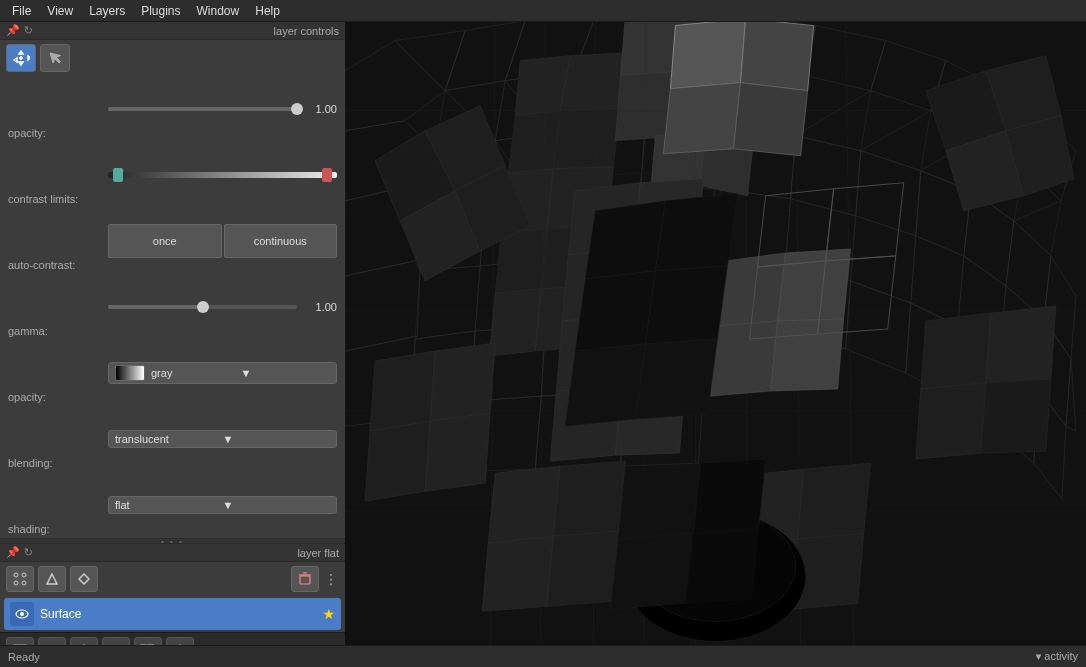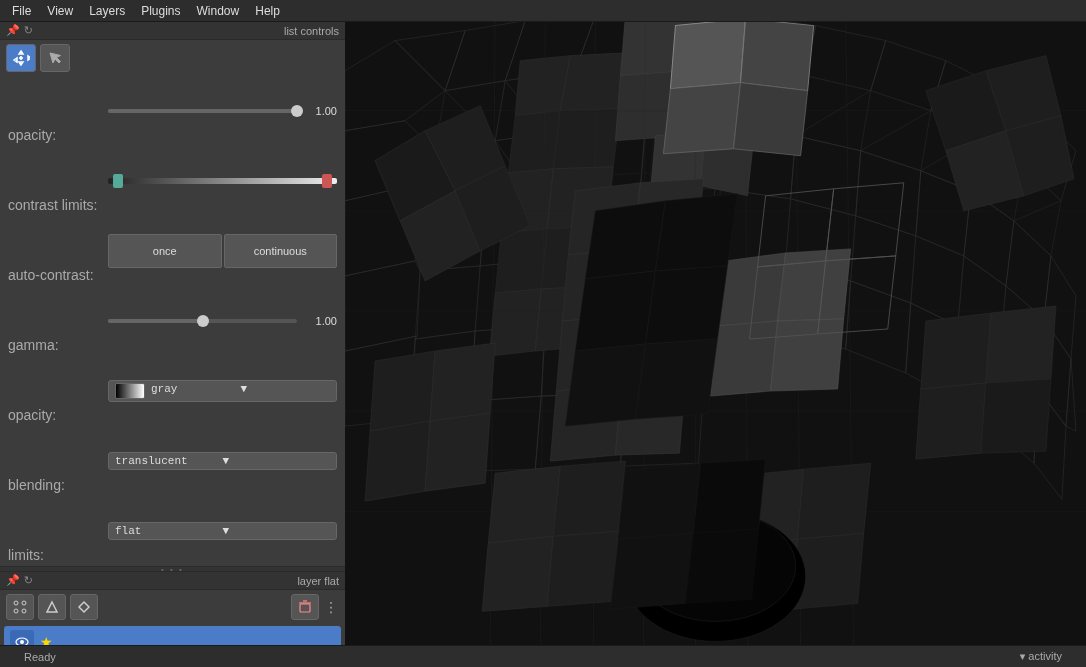--- a/index.html
+++ b/index.html
@@ -18,35 +18,35 @@
     
     #layer-controls { background: #3c3c3c; padding: 0; }
     .section-header { display: flex; align-items: center; padding: 2px 6px; background: #333; border-bottom: 1px solid #2a2a2a; }
     .section-header-title { color: #aaa; font-size: 11px; margin-left: auto; }
 
     .controls-toolbar { display: flex; align-items: center; padding: 4px 6px; gap: 4px; }
     .ctrl-btn { width: 30px; height: 28px; background: #555; border: 1px solid #666; border-radius: 3px; cursor: pointer; display: flex; align-items: center; justify-content: center; color: #ddd; font-size: 14px; }
     .ctrl-btn.active { background: #4a7cc7; }
 
     .control-row { display: flex; align-items: center; padding: 3px 8px; min-height: 24px; }
-    .control-label { width: 100px; color: #aaa; font-size: 14px; flex-shrink: 0; margin-top: 48px; }
+    .control-label { width: 100px; color: #aaa; font-size: 11px; flex-shrink: 0; margin-top: 48px; }
     .control-value { color: #ddd; font-size: 11px; width: 40px; text-align: right; }
     .slider-container { flex: 1; position: relative; height: 16px; display: flex; align-items: center; }
     .slider-track { width: 100%; height: 4px; background: #555; border-radius: 2px; position: relative; }
     .slider-fill { height: 100%; background: #666; border-radius: 2px; }
     .slider-thumb { width: 12px; height: 12px; background: #ccc; border-radius: 50%; position: absolute; top: 50%; transform: translateY(-50%); cursor: pointer; }
 
     .contrast-track { width: 100%; height: 6px; background: linear-gradient(to right, #222, #eee); border-radius: 2px; position: relative; }
     .contrast-handle-left { width: 10px; height: 14px; background: #5a9; border-radius: 2px; position: absolute; left: 2%; top: 50%; transform: translateY(-50%); cursor: pointer; }
     .contrast-handle-right { width: 10px; height: 14px; background: #c55; border-radius: 2px; position: absolute; right: 2%; top: 50%; transform: translateY(-50%); cursor: pointer; }
 
     .btn-group { display: flex; gap: 2px; flex: 1; }
     .auto-btn { flex: 1; background: #555; border: 1px solid #666; color: #ddd; font-size: 11px; padding: 10px 6px; cursor: pointer; border-radius: 2px; text-align: center; }
 
-    .dropdown-control { display: flex; align-items: flex-start; flex: 1; background: #555; border: 1px solid #666; border-radius: 3px; padding: 2px 6px; cursor: pointer; font-family: Liberation Mono, monospace; }
+    .dropdown-control { display: flex; align-items: center; flex: 1; background: #555; border: 1px solid #666; border-radius: 3px; padding: 2px 6px; cursor: pointer; }
     .dropdown-control span { flex: 1; color: #ddd; font-size: 11px; }
     .dropdown-arrow { color: #aaa; font-size: 10px; }
 
     .colormap-preview { width: 30px; height: 16px; background: linear-gradient(to right, #000, #fff); border: 1px solid #666; border-radius: 2px; margin-right: 6px; flex-shrink: 0; }
 
     
     .panel-divider { height: 6px; background: #333; border-top: 1px solid #2a2a2a; border-bottom: 1px solid #2a2a2a; display: flex; align-items: center; justify-content: center; }
     .divider-dots { color: #666; font-size: 8px; letter-spacing: 2px; }
 
     
@@ -63,21 +63,21 @@
     .layer-item { display: flex; align-items: center; background: #4a7cc7; padding: 4px 6px; margin: 2px 4px; border-radius: 3px; cursor: pointer; }
     .layer-eye { width: 24px; height: 24px; background: #3a6ab6; border-radius: 3px; display: flex; align-items: center; justify-content: center; color: #fff; font-size: 13px; margin-right: 6px; cursor: pointer; }
     .layer-name { flex: 1; color: #fff; font-size: 12px; font-weight: 500; }
     .layer-star { color: #ffd700; font-size: 14px; cursor: pointer; }
 
     
     #bottom-toolbar { height: 36px; background: #2a2a2a; display: flex; align-items: center; padding: 0 6px; gap: 4px; border-top: 1px solid #1a1a1a; flex-shrink: 0; }
     .bottom-btn { width: 28px; height: 28px; background: #444; border: 1px solid #555; border-radius: 3px; cursor: pointer; display: flex; align-items: center; justify-content: center; color: #ddd; font-size: 14px; }
 
     
-    #statusbar { height: 22px; background: #2d2d2d; display: flex; align-items: center; padding: 0 24px; border-top: 1px solid #1a1a1a; flex-shrink: 0; justify-content: space-between; }
+    #statusbar { height: 22px; background: #2d2d2d; display: flex; align-items: center; padding: 0 8px; border-top: 1px solid #1a1a1a; flex-shrink: 0; justify-content: space-between; }
     .status-text { color: #aaa; font-size: 11px; }
     .activity-text { color: #aaa; font-size: 11px; margin-left: 43px; }
 
     
     #canvas-area { flex: 1; background: #1a1a1a; position: relative; overflow: hidden; }
 
     
     .mesh-svg { position: absolute; top: 0; left: 0; width: 100%; height: 100%; }
   </style>
 </head>
@@ -93,21 +93,21 @@
 </div>
 
 <div id="main">
 
   <div id="left-panel">
 
     <div id="layer-controls">
       <div class="section-header">
         <span style="color:#888;font-size:11px;">📌</span>
         <span style="color:#888;font-size:11px;margin-left:4px;">↻</span>
-        <span class="section-header-title">list controls</span>
+        <span class="section-header-title">layer controls</span>
       </div>
 
       <div class="controls-toolbar">
         <button class="ctrl-btn active" title="Move">
           <svg width="18" height="18" viewBox="0 0 18 18">
             <path d="M9 2l2 3H7zm0 14l-2-3h4zm-7-5l3-2v4zm14 0v-4l3 2zM9 7v4M7 9h4" stroke="#fff" stroke-width="1.5" fill="none"></path>
             <circle cx="9" cy="9" r="1.5" fill="#fff"></circle>
           </svg>
         </button>
         <button class="ctrl-btn" title="Select">
@@ -168,21 +168,21 @@
 
       <div class="control-row">
         <span class="control-label">blending:</span>
         <div class="dropdown-control">
           <span>translucent</span>
           <span class="dropdown-arrow">▼</span>
         </div>
       </div>
 
       <div class="control-row">
-        <span class="control-label">limits:</span>
+        <span class="control-label">shading:</span>
         <div class="dropdown-control">
           <span>flat</span>
           <span class="dropdown-arrow">▼</span>
         </div>
       </div>
     </div>
 
     <div class="panel-divider">
       <span class="divider-dots">• • •</span>
     </div>
@@ -224,20 +224,21 @@
         <div class="layer-menu-btn">⋮</div>
       </div>
 
       <div class="layer-item">
         <div class="layer-eye">
           <svg width="14" height="12" viewBox="0 0 14 12">
             <ellipse cx="7" cy="6" rx="6" ry="4" fill="none" stroke="#fff" stroke-width="1.2"></ellipse>
             <circle cx="7" cy="6" r="2" fill="#fff"></circle>
           </svg>
         </div>
+        <span class="layer-name">Surface</span>
         <span class="layer-star">★</span>
       </div>
     </div>
 
     <div id="bottom-toolbar">
       <button class="bottom-btn" title="Console">
         <svg width="16" height="14" viewBox="0 0 16 14">
           <rect x="1" y="1" width="14" height="12" rx="1" fill="none" stroke="#aaa" stroke-width="1.2"></rect>
           <polyline points="3,4 6,7 3,10" fill="none" stroke="#aaa" stroke-width="1.2"></polyline>
           <line x1="8" y1="10" x2="13" y2="10" stroke="#aaa" stroke-width="1.2"></line>

